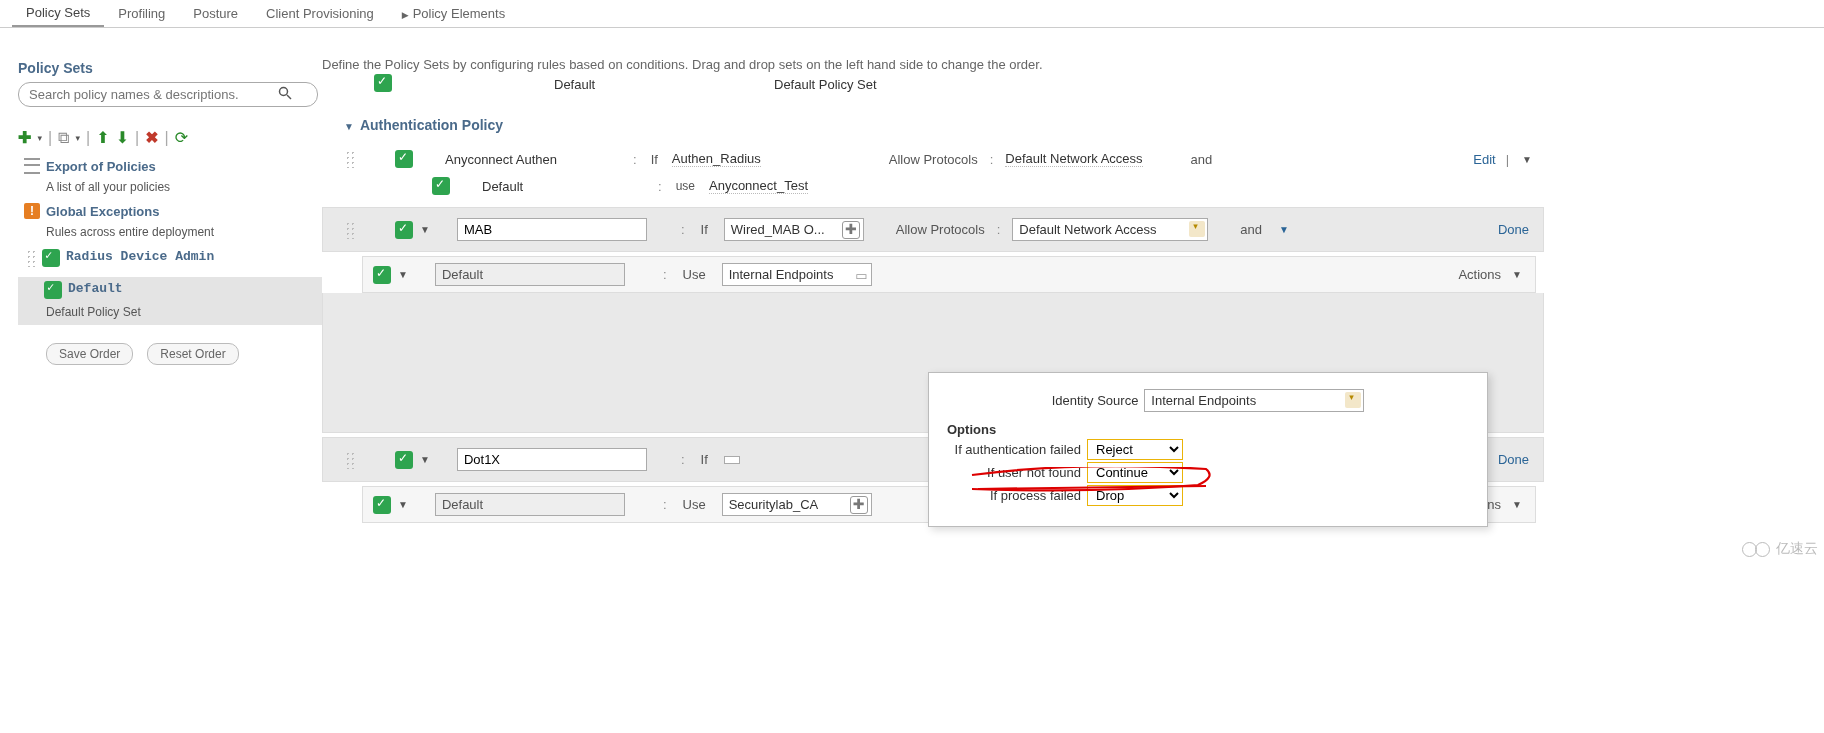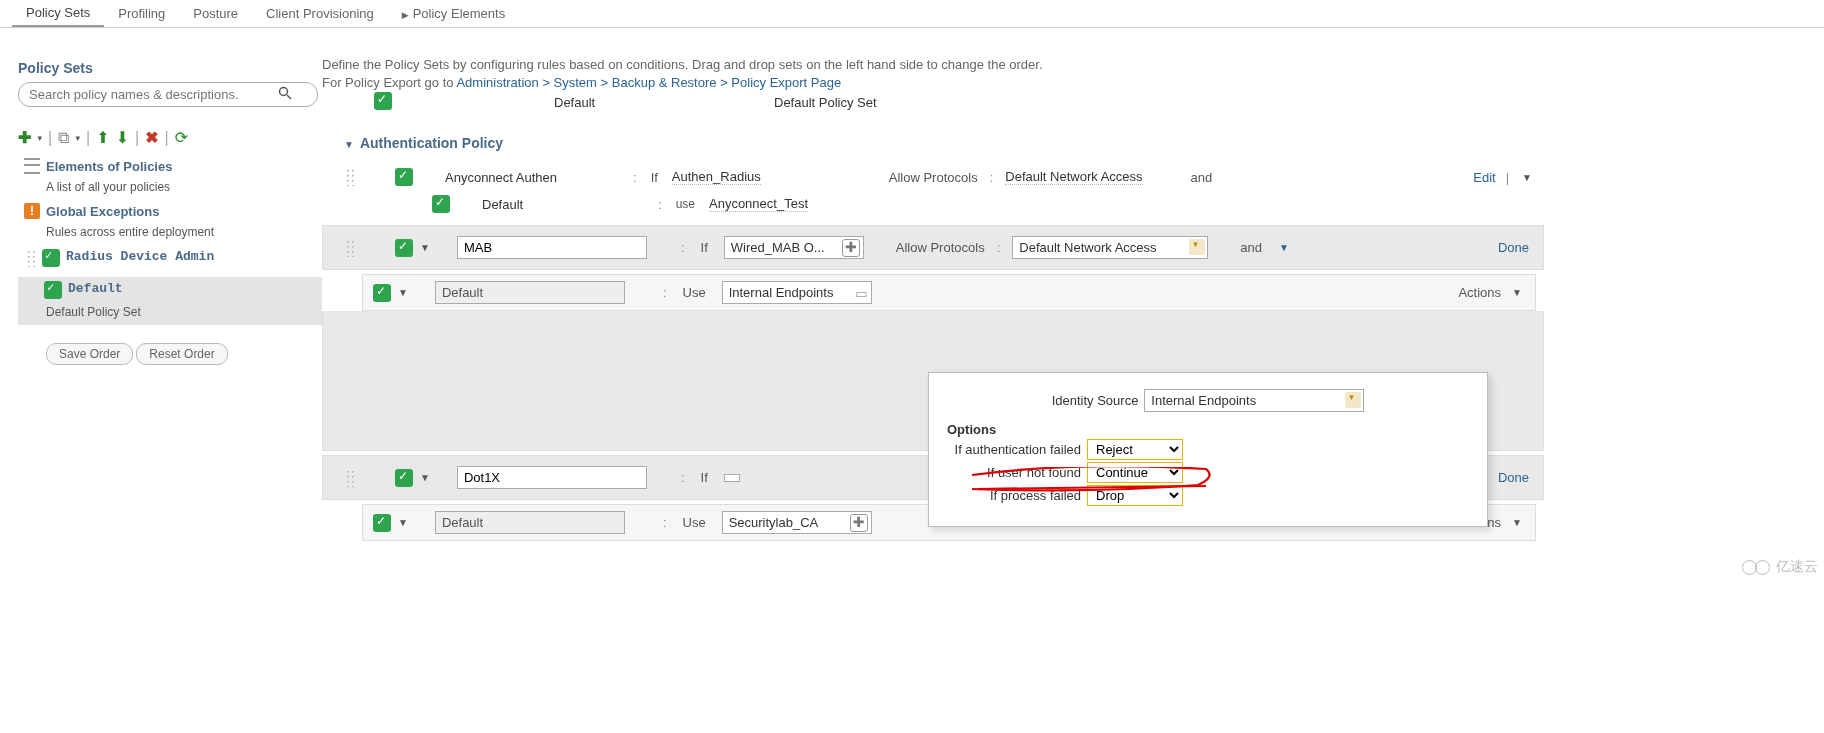--- a/index.html
+++ b/index.html
@@ -15,21 +15,21 @@
   .search { width: 300px; padding: 4px 28px 4px 10px; border: 1px solid #aaa; border-radius: 12px; font-size: 13px; }
   .search-icon { position: absolute; right: 30px; top: 4px; color: #555; }
   .toolbar { display: flex; align-items: center; gap: 6px; padding: 4px 0 8px; font-size: 16px; }
   .tb-sep { color: #aaa; font-size: 16px; }
   .sb-item { padding: 4px 4px 4px 28px; position: relative; line-height: 1.3; }
   .sb-item.header { font-weight: bold; color: #4a6a8a; }
   .sb-item .icon { position: absolute; left: 6px; top: 3px; width: 16px; height: 16px; }
   .sb-item.selectable { display: flex; align-items: center; font-family: Liberation Mono, monospace; }
   .sb-item.selected { background: #e4e4e4; }
   .sb-sub { color: #555; font-size: 12px; padding-left: 28px; margin-bottom: 6px; }
-  .save-row { display: flex; gap: 3px; padding: 12px 0 0 28px; }
+  .save-row { display: flex; gap: 14px; padding: 12px 0 0 28px; }
   .btn { border: 1px solid #bbb; border-radius: 10px; background: #f6f6f6; color: #666; padding: 3px 12px; font-size: 12px; cursor: pointer; }
   .check { display: inline-block; width: 18px; height: 18px; background: #2ea44f; border-radius: 3px; position: relative; }
   .check::after { content: "✓"; color: #fff; font-size: 12px; position: absolute; left: 3px; top: 0; }
   .excl { display: inline-block; width: 16px; height: 16px; background: #e67e22; color: #fff; text-align: center; font-weight: bold; font-size: 12px; line-height: 16px; border-radius: 2px; }
   .lines { display: inline-block; width: 14px; height: 14px; border-top: 2px solid #999; border-bottom: 2px solid #999; position: relative; }
   .lines::after { content: ""; position: absolute; left: 0; right: 0; top: 4px; border-top: 2px solid #999; }
   .drag { width: 10px; height: 18px; background-image: radial-gradient(#bbb 1px, transparent 1px); background-size: 5px 5px; }
   .main { flex: 1; padding-right: 280px; }
   .intro { color: #666; font-size: 13px; line-height: 1.4; }
   .intro a { color: #2a6496; text-decoration: none; }
@@ -100,21 +100,21 @@
       <span style="color:#2a8a2a">⬆</span>
       <span style="color:#2a8a2a">⬇</span>
       <span class="tb-sep">|</span>
       <span style="color:#c0392b;font-weight:bold">✖</span>
       <span class="tb-sep">|</span>
       <span style="color:#2a8a2a">⟳</span>
     </div>
 
     <div class="sb-item header">
       <span class="icon lines"></span>
-      <span>Elements of Policies</span>
+      <span>Export of Policies</span>
     </div>
     <div class="sb-sub">A list of all your policies</div>
 
     <div class="sb-item header">
       <span class="icon"><span class="excl">!</span></span>
       <span>Global Exceptions</span>
     </div>
     <div class="sb-sub">Rules across entire deployment</div>
 
     <div class="sb-item header selectable" style="padding-left:8px">
@@ -134,24 +134,20 @@
 
     <div class="save-row">
       <button class="btn">Save Order</button>
       <button class="btn">Reset Order</button>
     </div>
   </div>
 
   <div class="main content-area">
     <div class="intro">
       <div>Define the Policy Sets by configuring rules based on conditions. Drag and drop sets on the left hand side to change the order.</div>
-      <div>
-        <span>For Policy Export go to </span>
-        <a href="#">Administration &gt; System &gt; Backup &amp; Restore &gt; Policy Export Page</a>
-      </div>
     </div>
 
     <div class="hdr-vals">
       <div class="col"><span class="check"></span></div>
       <div class="col" style="min-width:160px">Default</div>
       <div class="col">Default Policy Set</div>
     </div>
 
     <div class="section-title">Authentication Policy</div>
 

